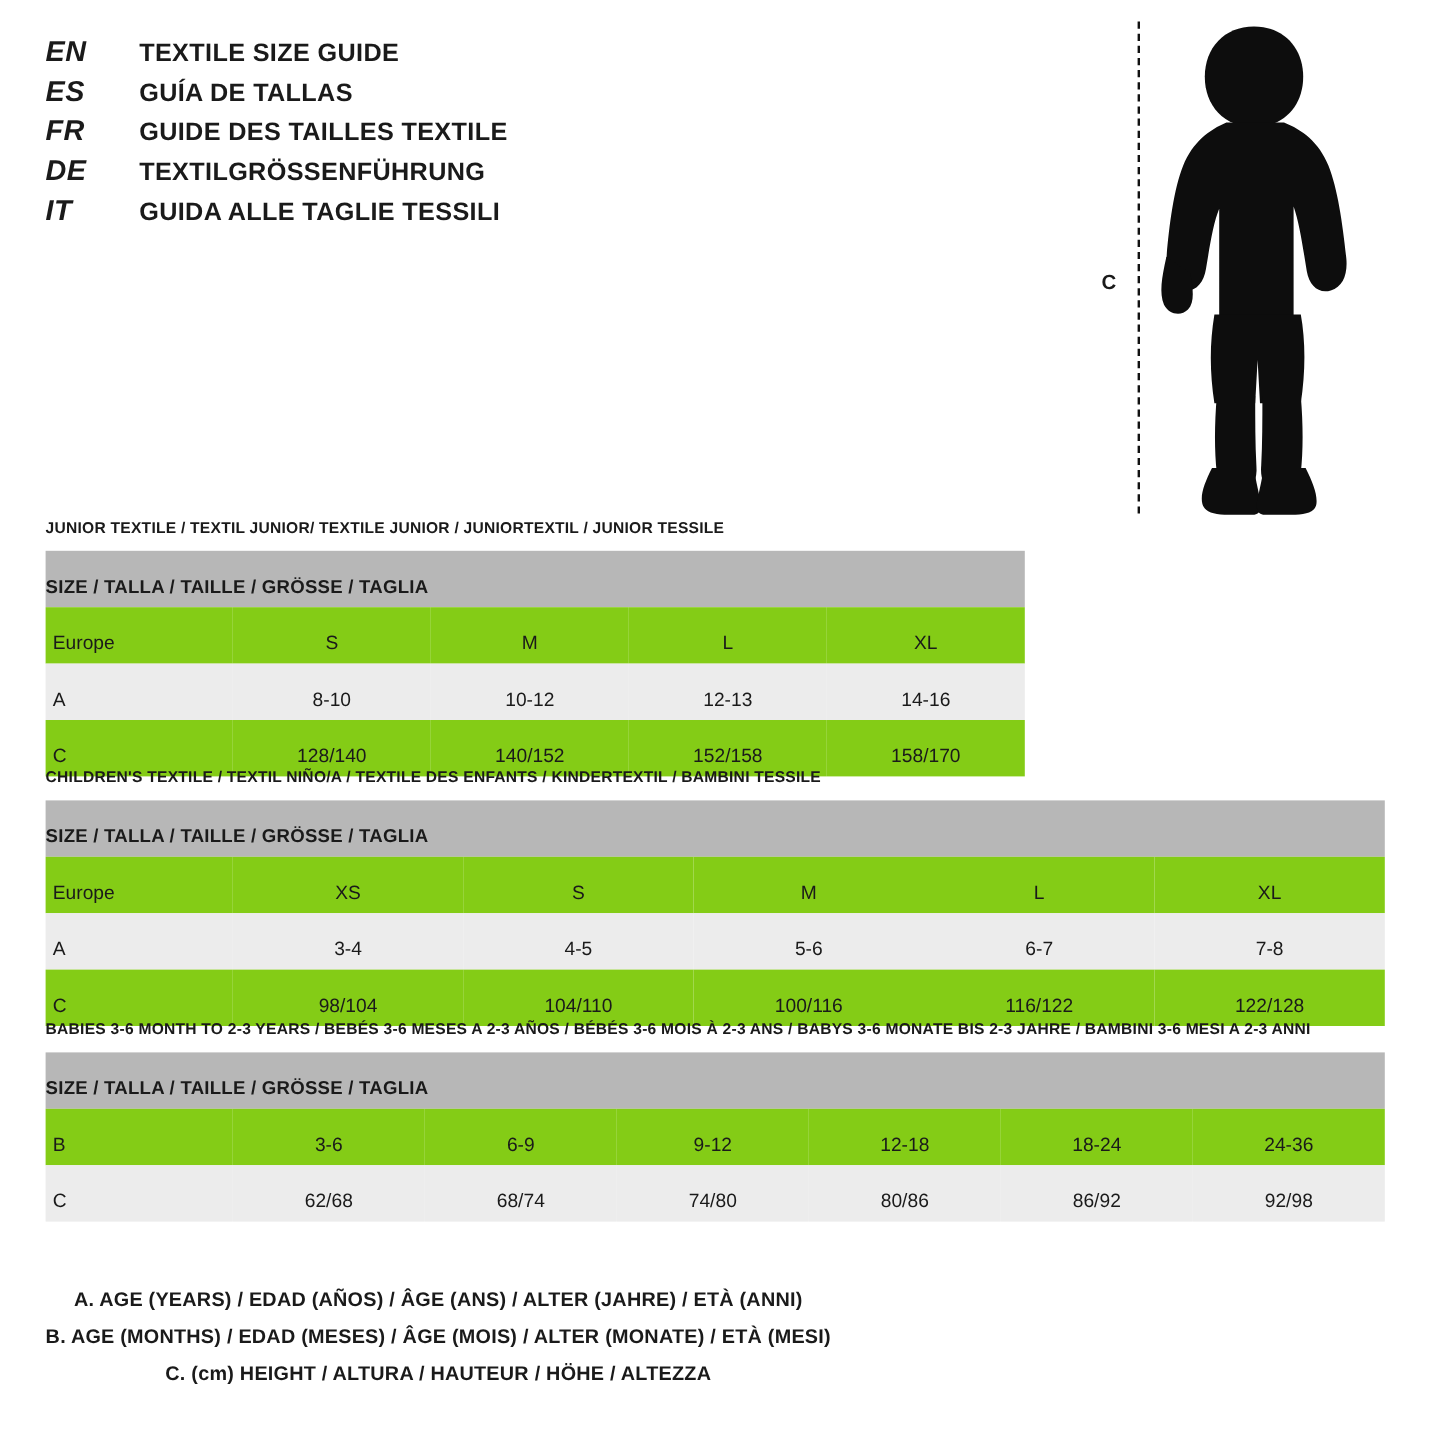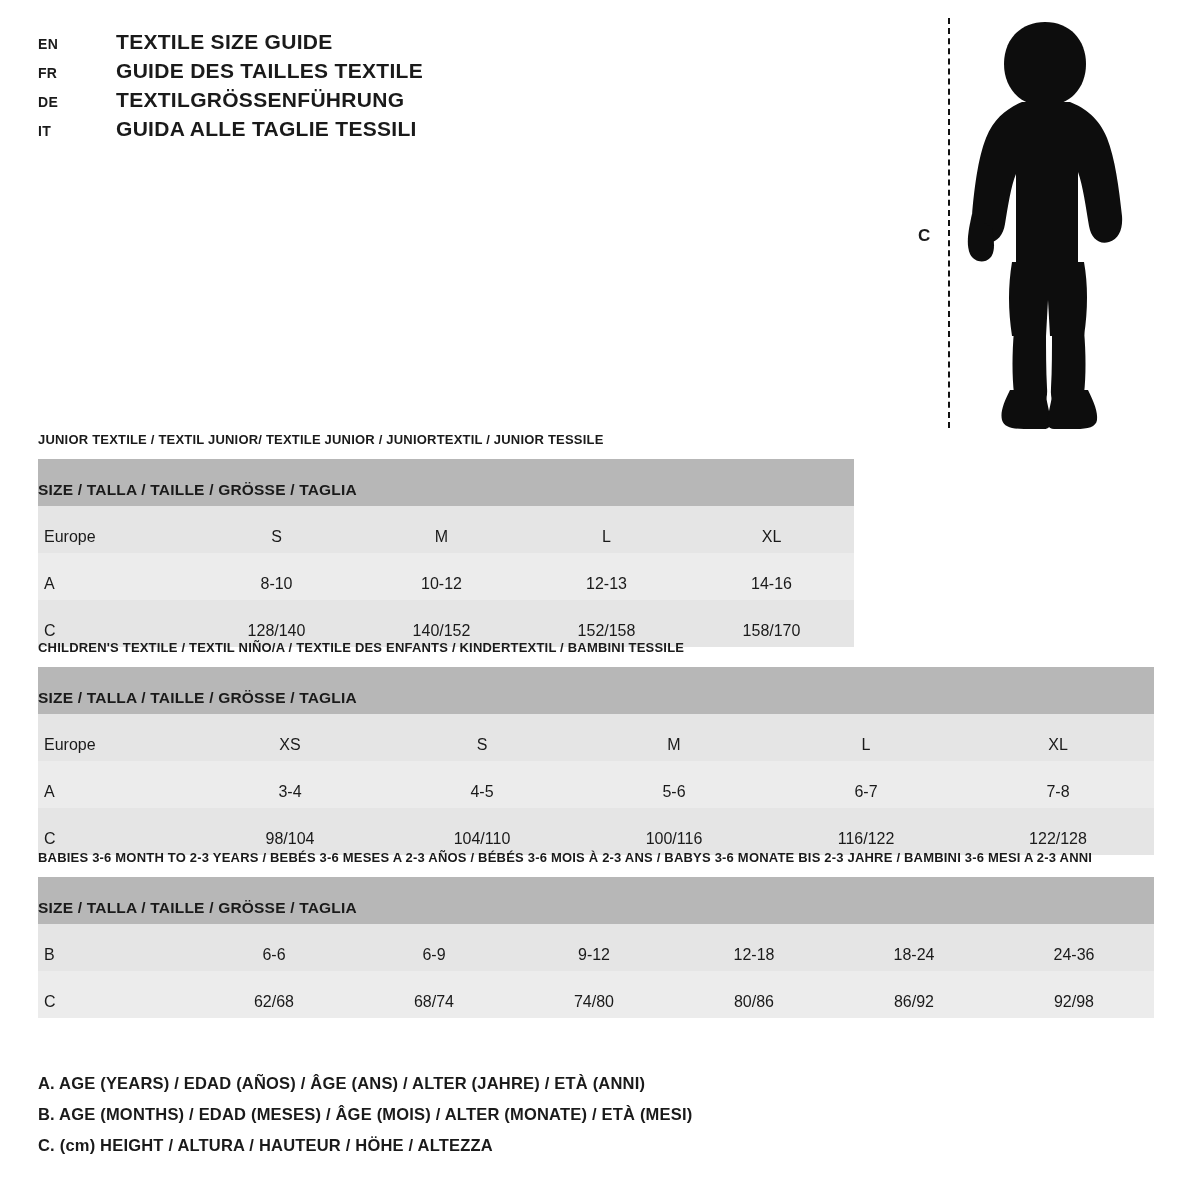--- a/index.html
+++ b/index.html
@@ -24,23 +24,24 @@
     width: 560px;
   }
   .title-row {
     display: flex;
     align-items: baseline;
     margin-bottom: 5px;
   }
   .title-lang {
     width: 78px;
     flex: 0 0 78px;
-    font-size: 14px;
+    font-size: 24px;
     font-weight: 700;
     letter-spacing: 0.3px;
+    font-style: italic;
   }
   .title-text {
     font-size: 21px;
     font-weight: 700;
     letter-spacing: 0.3px;
     white-space: nowrap;
   }
 
   
   .figure-area {
@@ -93,51 +94,56 @@
     height: 22px;
   }
   .hdr-row td {
     background: #b7b7b7;
     font-weight: 700;
     font-size: 15.5px;
     letter-spacing: 0.2px;
     padding-left: 6px;
     height: 24px;
   }
-  .row-white td { background: #e5e5e5; }
+  .row-white td { background: #84cc16; }
   .row-grey td  { background: #ececec; }
   .lbl {
     padding-left: 6px !important;
     text-align: left;
     font-size: 16px;
   }
   .val {
     text-align: center;
     font-size: 16px;
   }
 
   
   .legend {
     position: absolute;
     left: 38px;
     top: 1068px;
     font-size: 16.5px;
     font-weight: 700;
     letter-spacing: 0.2px;
     line-height: 31px;
+    text-align: center;
   }
   .legend div { white-space: nowrap; }
 </style>
 </head>
 <body>
 
 <div class="title-block">
   <div class="title-row">
     <span class="title-lang">EN</span>
     <span class="title-text">TEXTILE SIZE GUIDE</span>
+  </div>
+  <div class="title-row">
+    <span class="title-lang">ES</span>
+    <span class="title-text">GUÍA DE TALLAS</span>
   </div>
   <div class="title-row">
     <span class="title-lang">FR</span>
     <span class="title-text">GUIDE DES TAILLES TEXTILE</span>
   </div>
   <div class="title-row">
     <span class="title-lang">DE</span>
     <span class="title-text">TEXTILGRÖSSENFÜHRUNG</span>
   </div>
   <div class="title-row">
@@ -240,21 +246,21 @@
 
 <div class="section" style="top:848px;">
   <div class="section-title" style="white-space:normal; width:1110px;">BABIES 3-6 MONTH TO 2-3 YEARS / BEBÉS 3-6 MESES A 2-3 AÑOS / BÉBÉS 3-6 MOIS À 2-3 ANS / BABYS 3-6 MONATE BIS 2-3 JAHRE / BAMBINI 3-6 MESI A 2-3 ANNI</div>
   <table class="size-table">
     <tbody>
         <tr class="hdr-row">
       <td colspan="7" style="width:1110px;">SIZE / TALLA / TAILLE / GRÖSSE / TAGLIA</td>
     </tr>
     <tr class="row-white">
       <td class="lbl" style="width:150px;">B</td>
-      <td class="val" style="width:160px;">6-6</td>
+      <td class="val" style="width:160px;">3-6</td>
       <td class="val" style="width:160px;">6-9</td>
       <td class="val" style="width:160px;">9-12</td>
       <td class="val" style="width:160px;">12-18</td>
       <td class="val" style="width:160px;">18-24</td>
       <td class="val" style="width:160px;">24-36</td>
     </tr>
     <tr class="row-grey">
       <td class="lbl">C</td>
       <td class="val">62/68</td>
       <td class="val">68/74</td>

